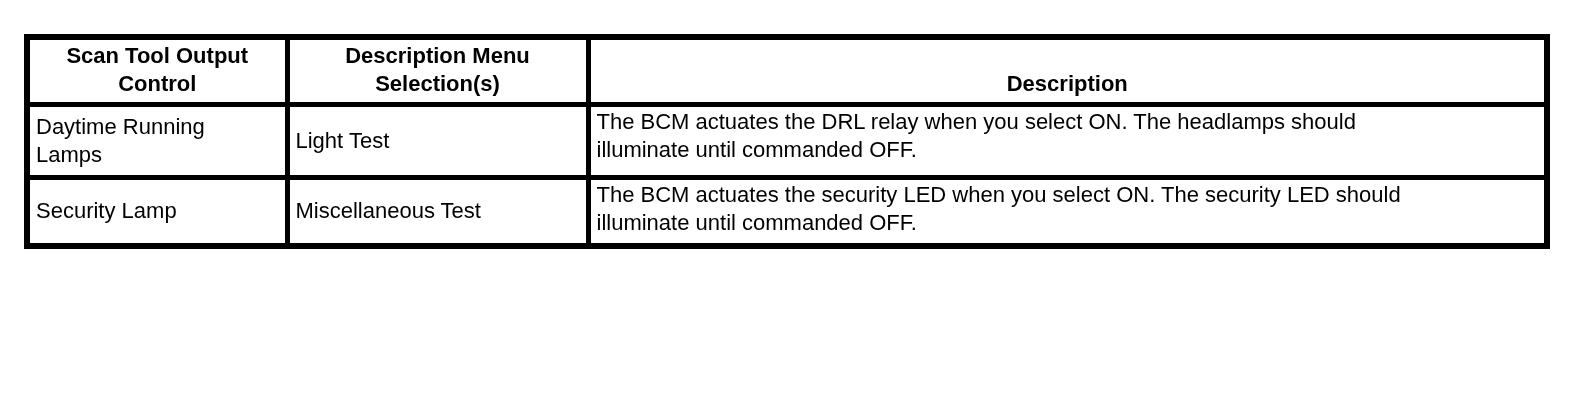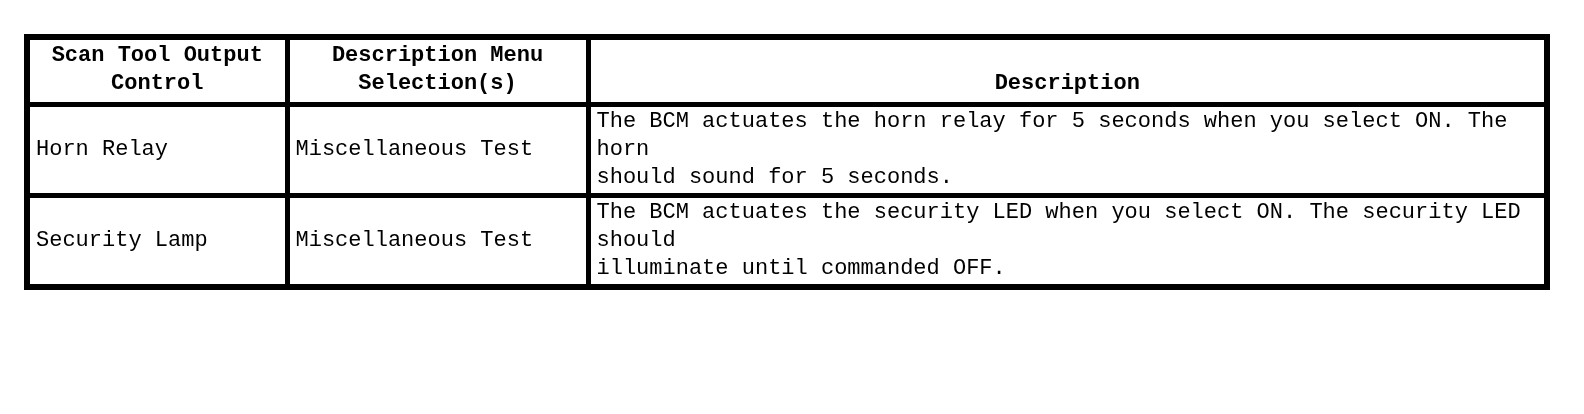--- a/index.html
+++ b/index.html
@@ -5,21 +5,21 @@
   html, body {
     margin: 0;
     padding: 0;
     background: #ffffff;
   }
   .page {
     position: relative;
     width: 1584px;
     height: 414px;
     background: var(--bg-color, #ffffff);
-    font-family: Liberation Mono, monospace;
+    font-family: Liberation Sans, sans-serif;
     color: var(--text-color, #000000);
     overflow: hidden;
   }
   table.spec-table {
     position: absolute;
     left: 24px;
     top: 34px;
     width: 1520px;
     border-collapse: collapse;
     table-layout: fixed;
@@ -71,27 +71,28 @@
       <col class="col-desc">
     </colgroup>
     <thead>
       <tr>
         <th>Scan Tool Output Control</th>
         <th>Description Menu Selection(s)</th>
         <th>Description</th>
       </tr>
     </thead>
     <tbody>
+  <tr>
+    <td class="cell-control">Daytime Running
+Lamps</td>
+    <td class="cell-menu">Light Test</td>
+    <td class="cell-desc">The BCM actuates the DRL relay when you select ON. The headlamps should
+illuminate until commanded OFF.</td>
+  </tr>
 
-  <tr>
-    <td class="cell-control">Horn Relay</td>
-    <td class="cell-menu">Miscellaneous Test</td>
-    <td class="cell-desc">The BCM actuates the horn relay for 5 seconds when you select ON. The horn
-should sound for 5 seconds.</td>
-  </tr>
 
 
   <tr>
     <td class="cell-control">Security Lamp</td>
     <td class="cell-menu">Miscellaneous Test</td>
     <td class="cell-desc">The BCM actuates the security LED when you select ON. The security LED should
 illuminate until commanded OFF.</td>
   </tr>
 </tbody>
   </table>

